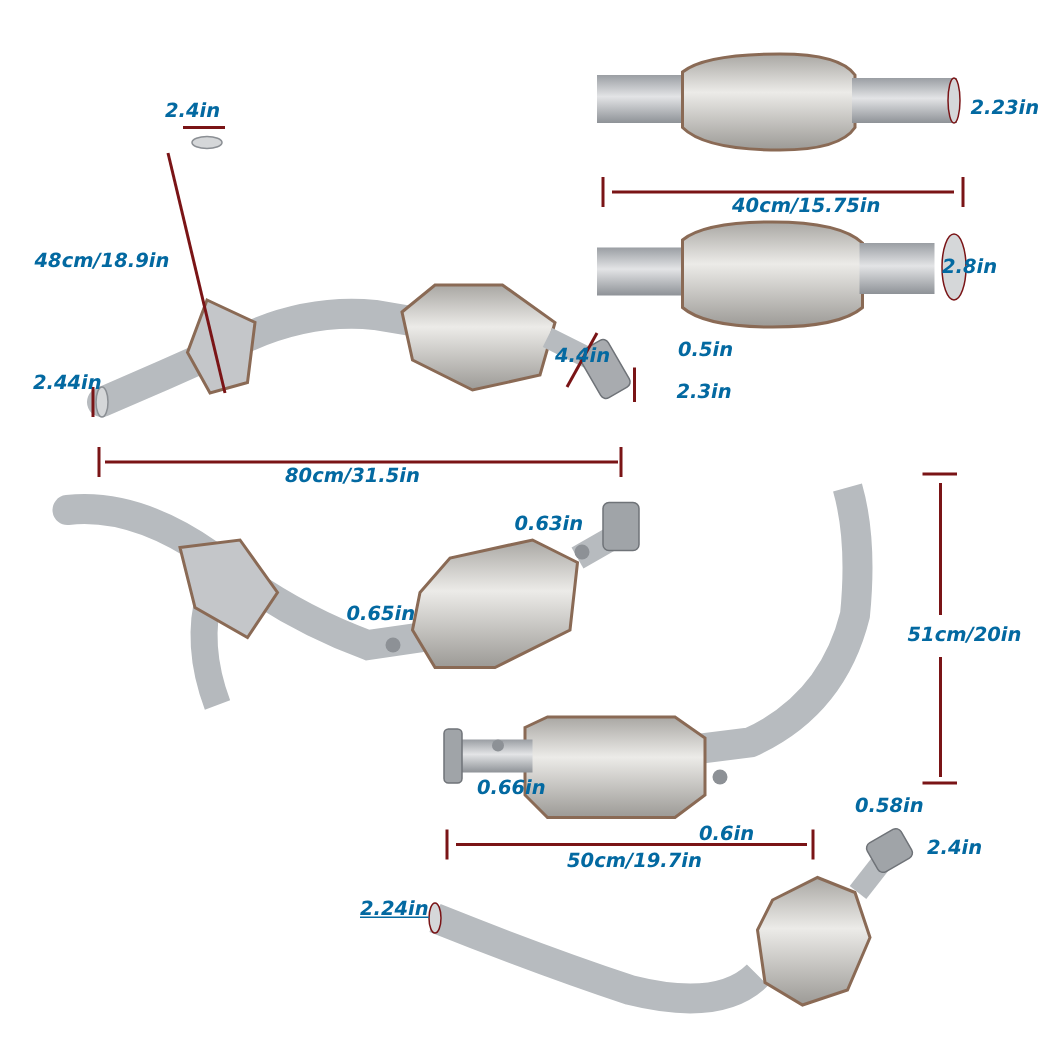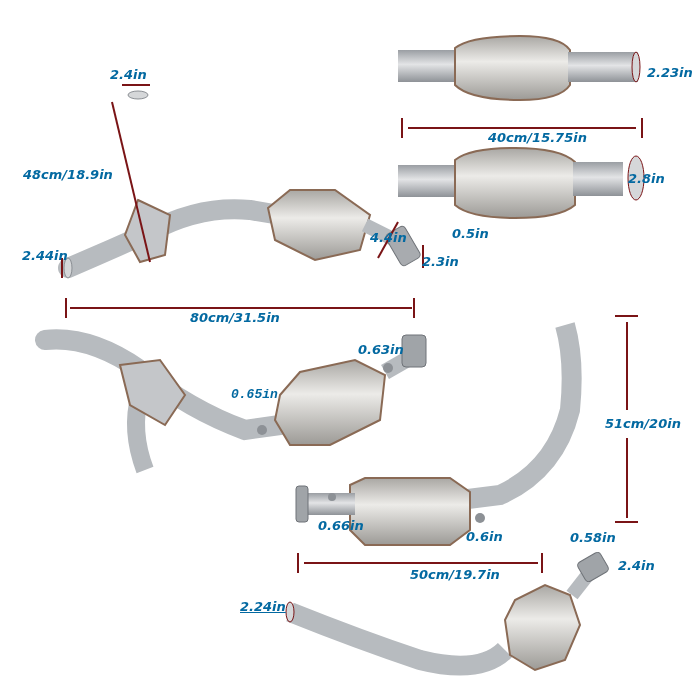--- a/index.html
+++ b/index.html
@@ -106,31 +106,31 @@
       <rect x="580" y="556" width="26" height="22" rx="4" fill="#a0a4a8" stroke="#6f7378" transform="rotate(-30 593 567)"></rect>
       <ellipse cx="290" cy="612" rx="4" ry="10" fill="#d5d7d9" stroke="#7a1416"></ellipse>
     </g>
   </svg>
 
   <span class="lbl" style="left:110px;top:68px;">2.4in</span>
   <span class="lbl" style="left:23px;top:168px;">48cm/18.9in</span>
   <span class="lbl" style="left:10px;top:249px;margin-left:12px;">2.44in</span>
   <span class="lbl" style="left:370px;top:231px;">4.4in</span>
   <span class="lbl" style="left:432px;top:227px;margin-left:20px;">0.5in</span>
-  <span class="lbl" style="left:422px;top:255px;">2.3in</span>
+  <span class="lbl" style="left:422px;top:255px;padding-left:29px;">2.3in</span>
   <span class="lbl" style="left:190px;top:311px;">80cm/31.5in</span>
 
   <span class="lbl" style="left:647px;top:66px;">2.23in</span>
   <span class="lbl" style="left:488px;top:131px;">40cm/15.75in</span>
   <span class="lbl" style="left:628px;top:172px;">2.8in</span>
 
-  <span class="lbl" style="left:231px;top:388px;font-family:Liberation Mono, monospace;">0.65in</span>
-  <span class="lbl" style="left:358px;top:343px;">0.63in</span>
+  <span class="lbl" style="left:231px;top:403px;">0.65in</span>
+  <span class="lbl" style="left:343px;top:343px;">0.63in</span>
 
   <span class="lbl" style="left:318px;top:480px;margin-top:39px;">0.66in</span>
-  <span class="lbl" style="left:466px;top:530px;text-align:right;">0.6in</span>
+  <span class="lbl" style="left:466px;top:550px;text-align:right;">0.6in</span>
   <span class="lbl" style="left:605px;top:417px;">51cm/20in</span>
 
-  <span class="lbl" style="left:378px;top:568px;margin-left:32px;">50cm/19.7in</span>
+  <span class="lbl" style="left:378px;top:568px;">50cm/19.7in</span>
   <span class="lbl" style="left:240px;top:600px;text-decoration:underline;">2.24in</span>
   <span class="lbl" style="left:570px;top:531px;">0.58in</span>
   <span class="lbl" style="left:618px;top:559px;">2.4in</span>
 </div>
 
 </body></html>

